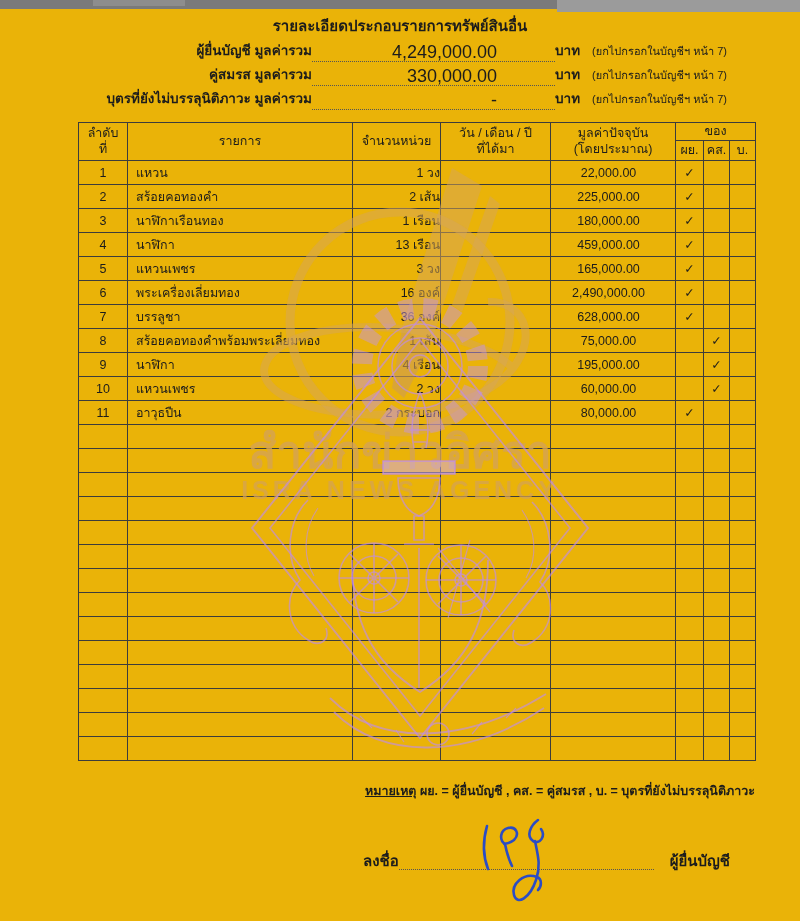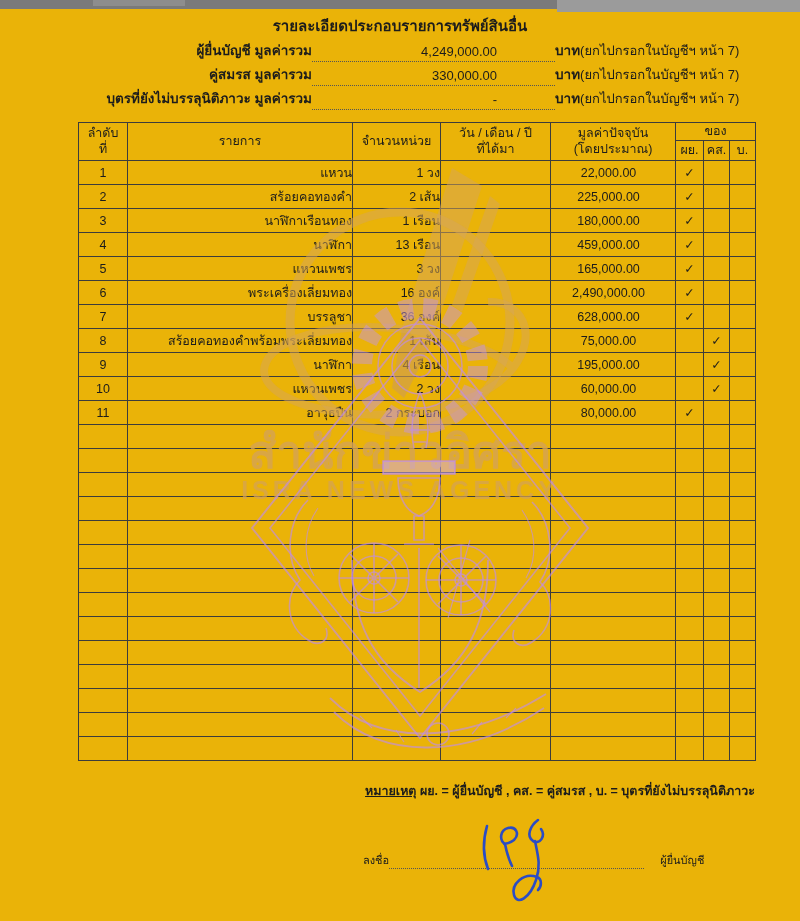--- a/index.html
+++ b/index.html
@@ -19,43 +19,43 @@
 
   .doc-title {
     position:absolute; top:14px; left:0; width:100%;
     text-align:center; font-size:15px; font-weight:bold; z-index:2;
   }
 
   
   .summary { position:absolute; top:38px; left:0; width:800px; z-index:2; }
   .sum-row { height:24px; line-height:22px; font-size:13.5px; white-space:nowrap; display:flex; align-items:flex-end; }
   .sum-label { display:inline-block; width:312px; text-align:right; font-weight:bold; }
-  .sum-dots  { display:inline-block; width:243px; border-bottom:1.6px dotted #555; text-align:right; padding-right:58px; font-size:13px; height:20px; line-height:20px; }
+  .sum-dots  { display:inline-block; width:243px; border-bottom:1.6px dotted #555; text-align:right; padding-right:58px; font-size:18px; height:20px; line-height:20px; }
   .sum-baht  { display:inline-block; margin-left:0; font-weight:bold; }
-  .sum-note  { display:inline-block; margin-left:0; font-size:13px; }
+  .sum-note  { display:inline-block; margin-left:12px; font-size:11px; }
 
   
   .tbl-wrap { position:absolute; left:78px; top:122px; z-index:1; }
   table.assets { border-collapse:collapse; table-layout:fixed; width:677px; border:1.5px solid #333; }
   table.assets th, table.assets td { border:1px solid #3c3c3c; font-weight:normal; font-size:12.5px; color:#1c1c1c; overflow:hidden; }
   table.assets thead th { text-align:center; vertical-align:middle; line-height:1.25; }
   tr.hdr-top th { height:18px; }
   tr.hdr-bot th { height:20px; }
   table.assets tbody tr { height:24px; }
   td.c-no   { text-align:center; }
-  td.c-item { text-align:right; padding-left:8px; }
+  td.c-item { text-align:left; padding-left:8px; }
   td.c-qty  { text-align:right; }
   td.c-date { text-align:center; }
   td.c-value{ text-align:center; padding-right:9px; }
   td.c-chk  { text-align:center; font-size:13px; }
 
   
   .note-line { position:absolute; top:781px; right:45px; font-size:12.5px; font-weight:bold; z-index:2; white-space:nowrap; }
   .note-underline { text-decoration:underline; }
-  .sign-row { position:absolute; top:851px; left:363px; z-index:2; font-size:11px; font-weight:normal; display:flex; align-items:flex-start; height:20px; }
+  .sign-row { position:absolute; top:851px; left:363px; z-index:2; font-size:15px; font-weight:bold; display:flex; align-items:center; height:20px; }
   .sign-dots { display:inline-block; width:255px; border-bottom:1.5px dotted #555; height:18px; }
   .sign-role { margin-left:16px; }
 
   .wm, .sig { position:absolute; pointer-events:none; }
   .wm  { left:0; top:0; z-index:4; }
   .sig { left:462px; top:798px; z-index:5; }
 </style>
 </head>
 <body>
 

